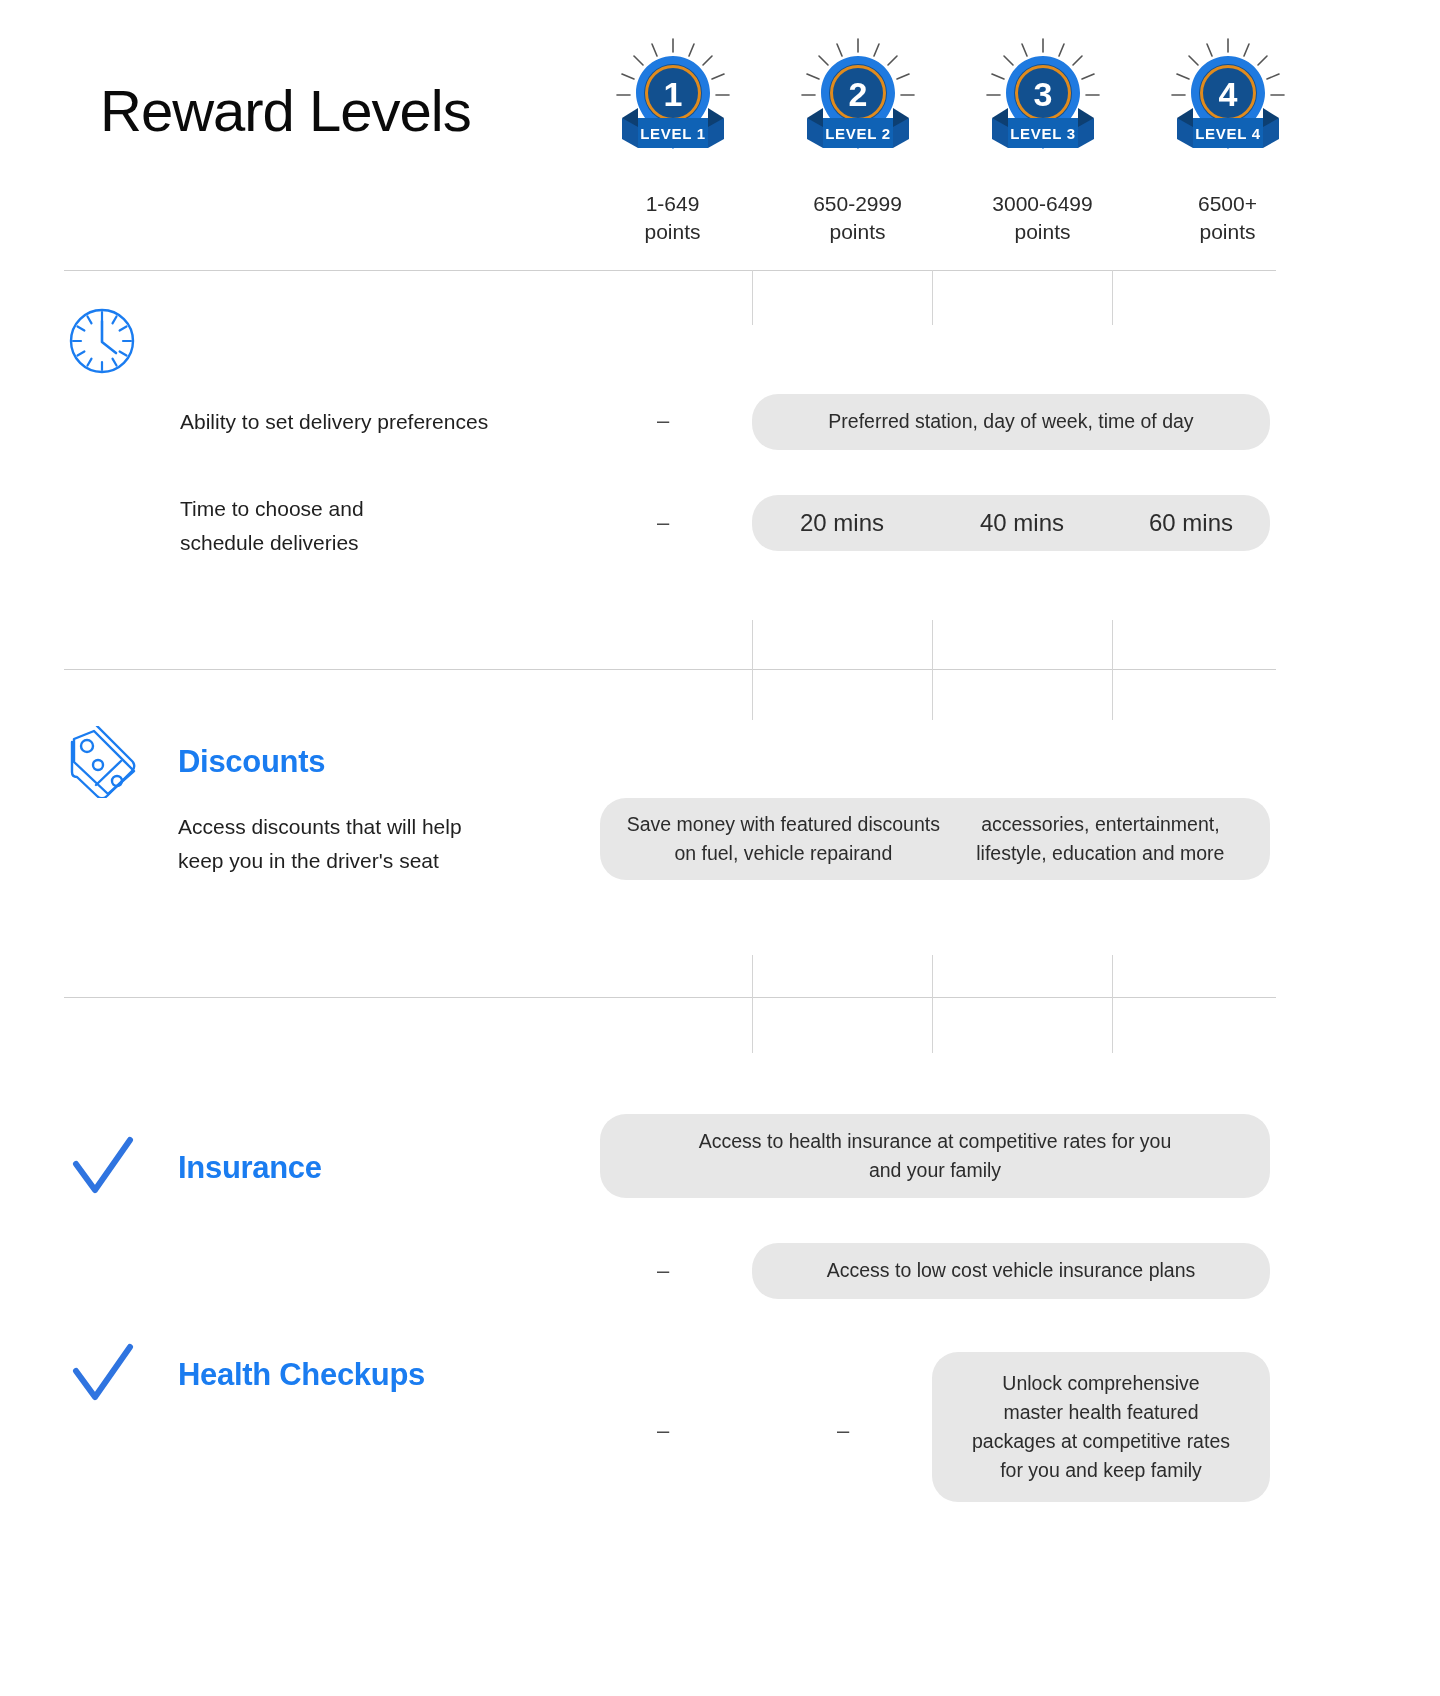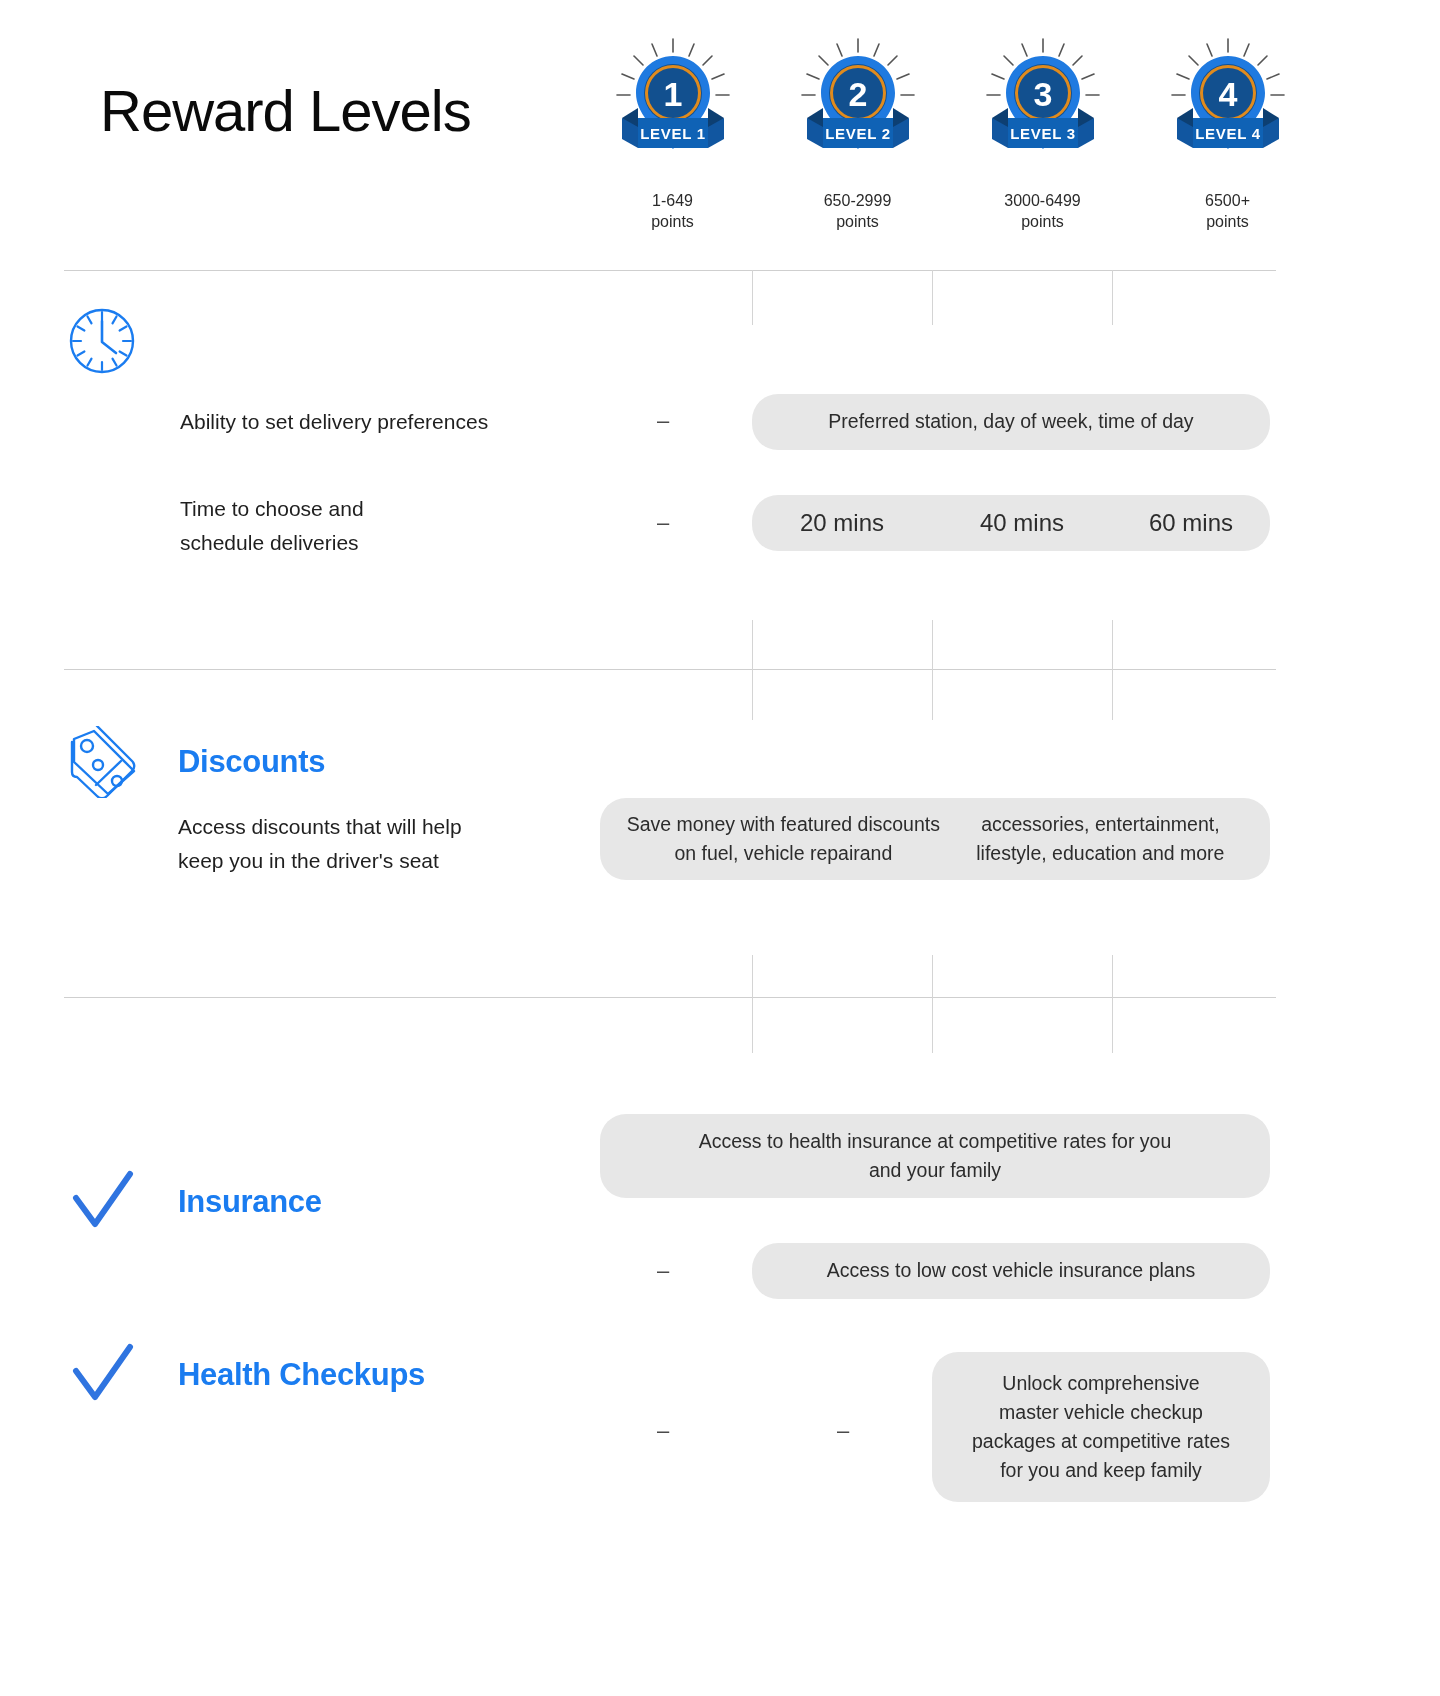--- a/index.html
+++ b/index.html
@@ -50,21 +50,21 @@
   }
   .badge-art {
     position: relative;
     width: 130px;
     height: 140px;
   }
   .badge-art svg { display: block; }
   .points {
     margin-top: 14px;
     text-align: center;
-    font-size: 16px;
+    font-size: 21px;
     line-height: 1.33;
     color: #2b2b2b;
     font-weight: 400;
   }
 
   
   .vline {
     position: absolute;
     width: 1px;
     background: #d4d4d4;
@@ -347,21 +347,21 @@
 
   <div class="feat-label" style="left:178px; top:810px; width:400px;">
     <div>Access discounts that will help</div>
     <div>keep you in the driver's seat</div>
   </div>
   <div class="pill" style="left:600px; top:798px; width:670px; height:82px; flex-direction:row;">
     <span>Save money with featured discounts on fuel, vehicle repairand</span>
     <span>accessories, entertainment, lifestyle, education and more</span>
   </div>
 
-  <div class="section-head" style="left:62px; top:1168px;">
+  <div class="section-head" style="left:62px; top:1134px;">
     <span class="section-icon">
       <svg width="72" height="68" viewBox="0 0 72 68">
         <path d="M10 30 L29 56 L64 6" fill="none" stroke="#2f74e0" stroke-width="6" stroke-linecap="round" stroke-linejoin="round"></path>
       </svg>
     </span>
     <span class="section-title">Insurance</span>
   </div>
 
   <div class="pill" style="left:600px; top:1114px; width:670px; height:84px; flex-direction:column;">
     <span>Access to health insurance at competitive rates for you</span>
@@ -379,18 +379,18 @@
         <path d="M10 30 L29 56 L64 6" fill="none" stroke="#2f74e0" stroke-width="6" stroke-linecap="round" stroke-linejoin="round"></path>
       </svg>
     </span>
     <span class="section-title">Health Checkups</span>
   </div>
 
   <div class="dash" style="left:648px; top:1418px;">–</div>
   <div class="dash" style="left:828px; top:1418px;">–</div>
   <div class="pill" style="left:932px; top:1352px; width:338px; height:150px; flex-direction:column;">
     <span>Unlock comprehensive</span>
-    <span>master vehicle checkup</span>
+    <span>master health featured</span>
     <span>packages at competitive rates</span>
     <span>for you and keep family</span>
   </div>
 
 </div>
 
 </body></html>

